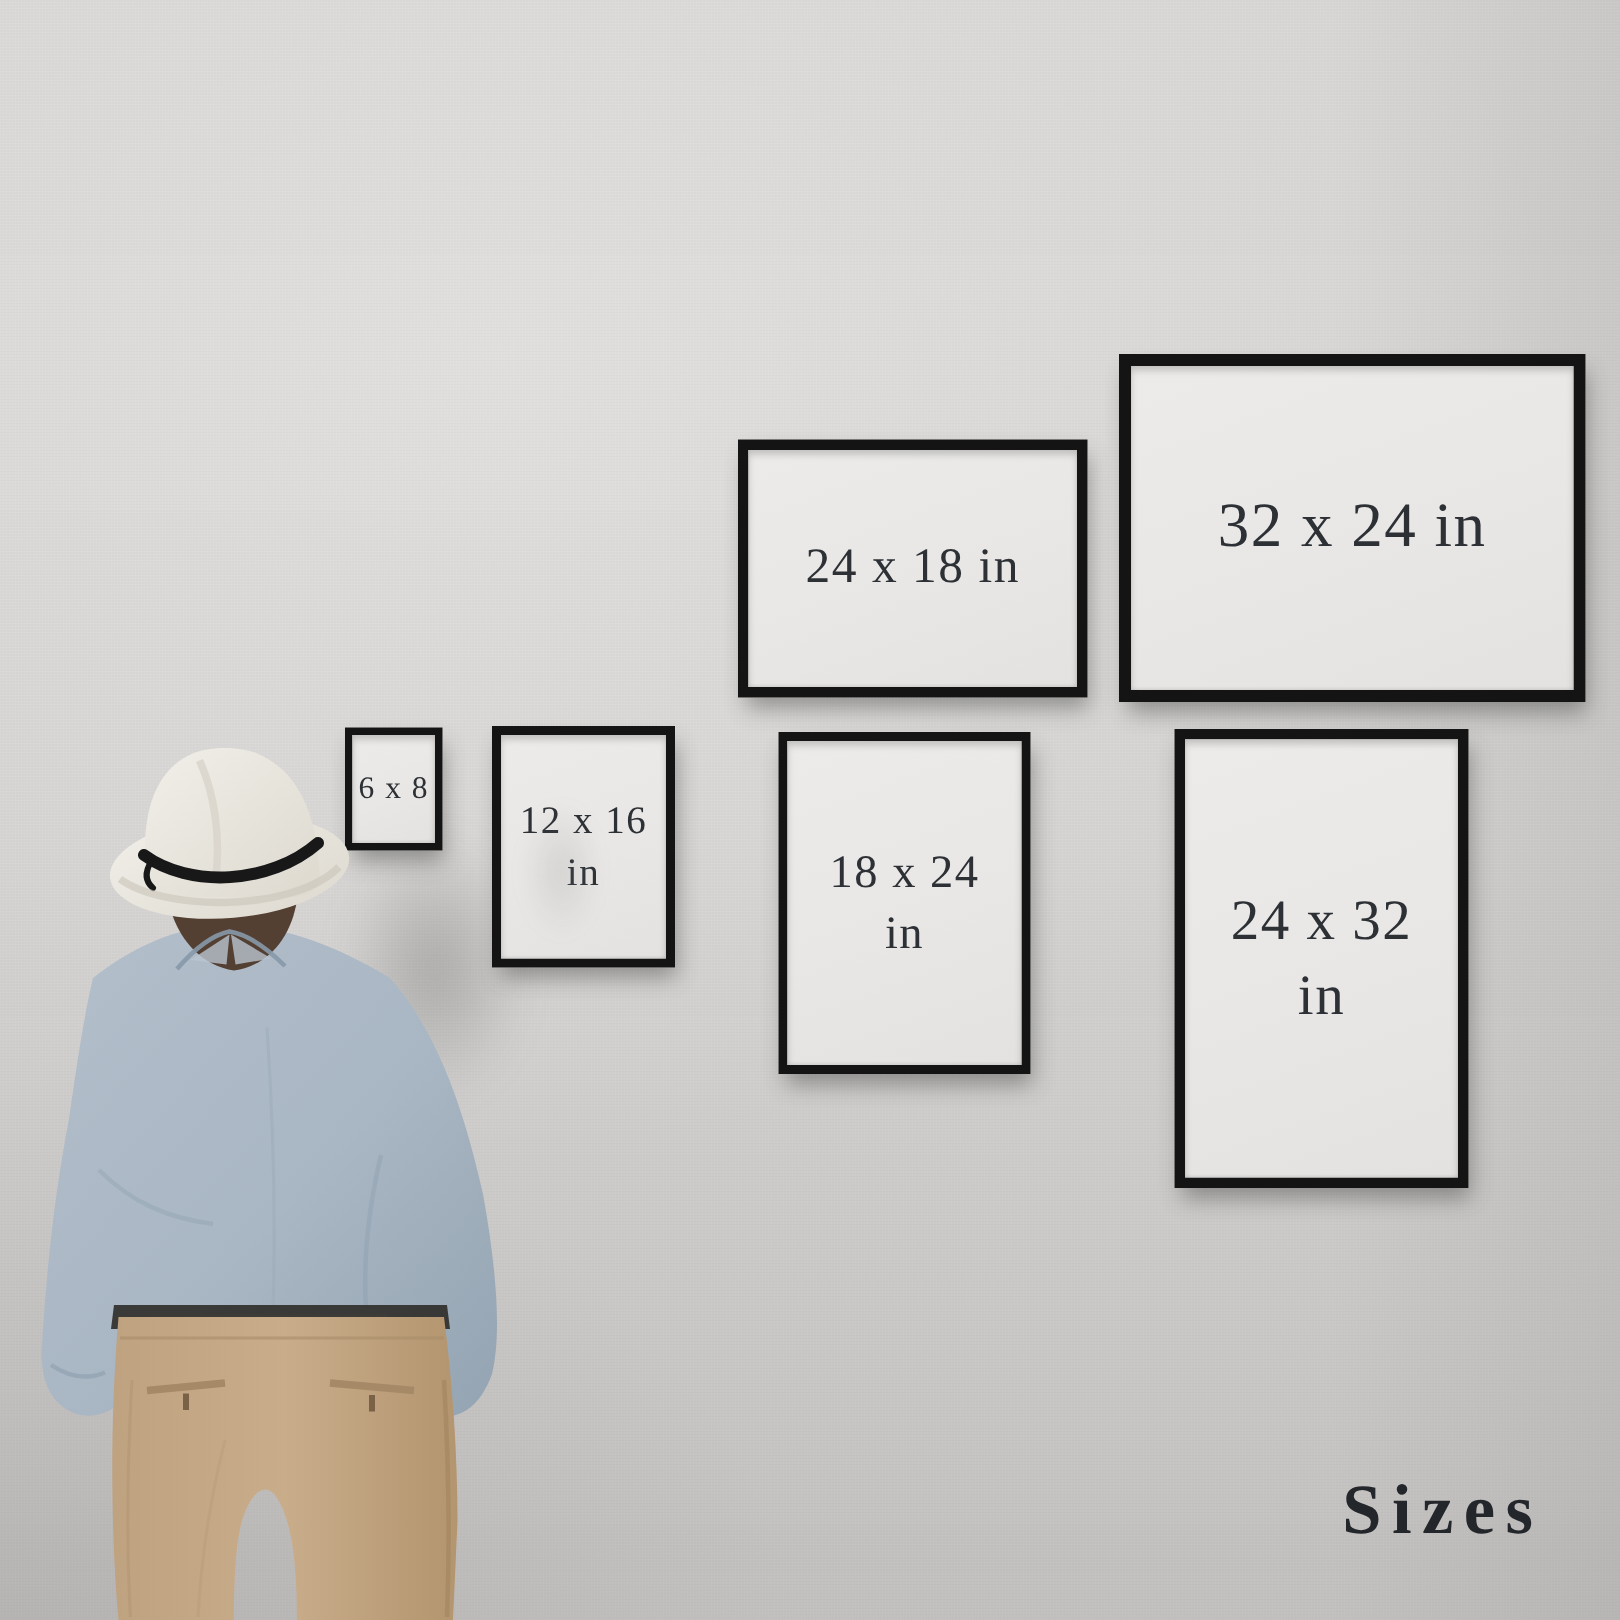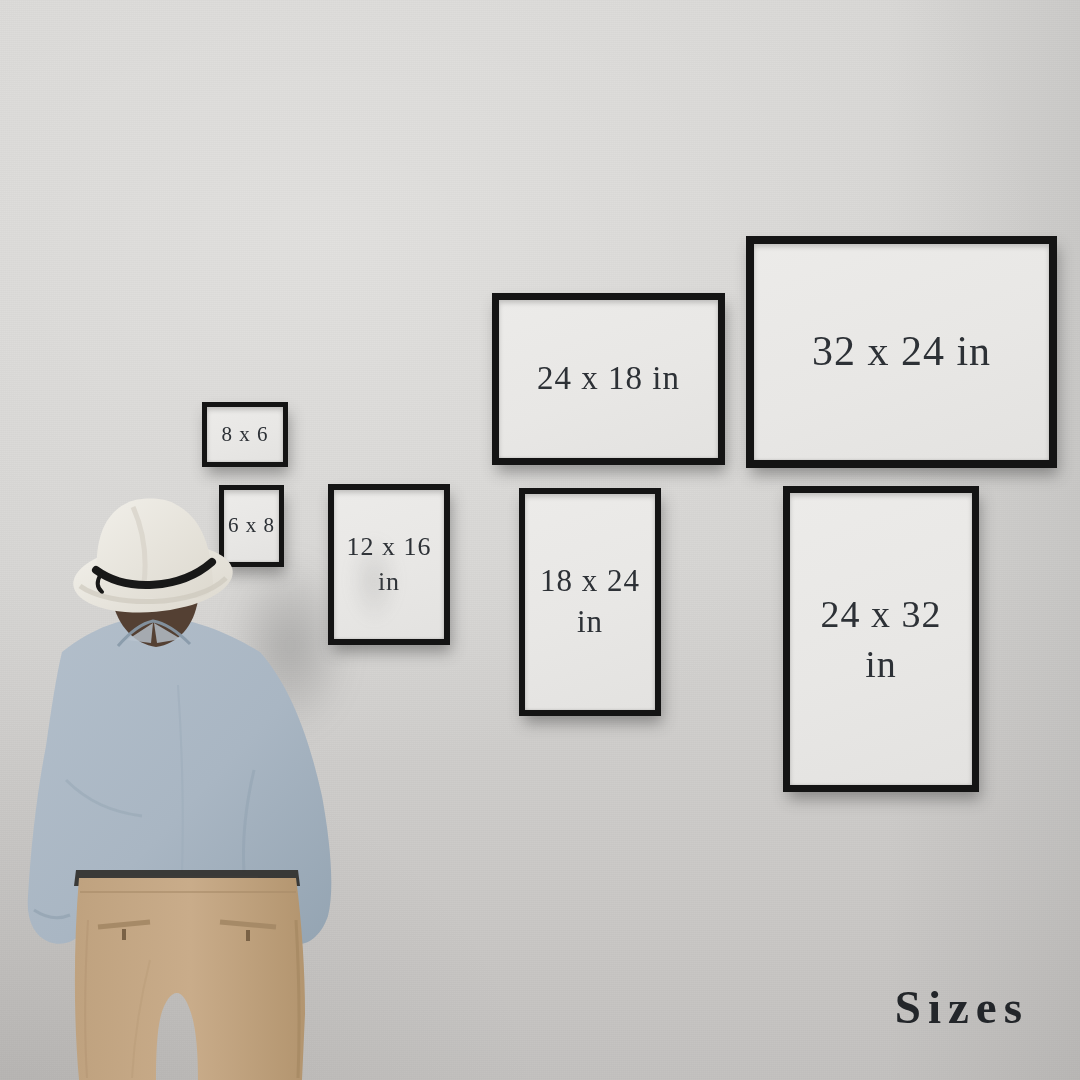--- a/index.html
+++ b/index.html
@@ -41,25 +41,25 @@
   }
   
   #f-8x6   {left:202px;top:402px;width:86px; height:65px; border-width:5px;}
   #f-8x6   .flabel{font-size:21px;}
   #f-16x12 {left:312px;top:346px;width:155px;height:122px;border-width:6px;}
   #f-16x12 .flabel{font-size:26px;}
   #f-24x18 {left:492px;top:293px;width:233px;height:172px;border-width:7px;}
   #f-24x18 .flabel{font-size:33px;}
   #f-32x24 {left:746px;top:236px;width:311px;height:232px;border-width:8px;}
   #f-32x24 .flabel{font-size:42px;}
-  #f-6x8   {left:219px;top:485px;width:65px; height:82px; border-width:5px;justify-content:flex-end;}
+  #f-6x8   {left:230px;top:485px;width:65px; height:82px; border-width:5px;justify-content:flex-end;}
   #f-6x8   .flabel{font-size:21px;}
   #f-12x16 {left:328px;top:484px;width:122px;height:161px;border-width:6px;}
   #f-12x16 .flabel{font-size:26px;}
-  #f-18x24 {left:519px;top:488px;width:142px;height:228px;border-width:6px;}
+  #f-18x24 {left:519px;top:488px;width:168px;height:228px;border-width:6px;}
   #f-18x24 .flabel{font-size:31px;}
   #f-24x32 {left:783px;top:486px;width:196px;height:306px;border-width:7px;}
   #f-24x32 .flabel{font-size:38px;}
   
   #f-12x16 .mat::after{
     content:"";position:absolute;width:70px;height:120px;margin-top:30px;margin-right:30px;
     background:radial-gradient(closest-side, rgba(120,120,120,.18), rgba(120,120,120,0) 75%);
     filter:blur(6px);
   }
   .man{position:absolute;left:0;top:480px;width:340px;height:600px;}
@@ -70,25 +70,20 @@
 </style>
 </head>
 <body>
 
 <div class="stage">
 
   <div class="grain"></div>
 
   <div class="man-shadow"></div>
 
-  <div class="frame" id="f-8x6">
-    <div class="mat">
-      <span class="flabel">8 x 6</span>
-    </div>
-  </div>
   <div class="frame" id="f-24x18">
     <div class="mat">
       <span class="flabel">24 x 18 in</span>
     </div>
   </div>
   <div class="frame" id="f-32x24">
     <div class="mat">
       <span class="flabel">32 x 24 in</span>
     </div>
   </div>

